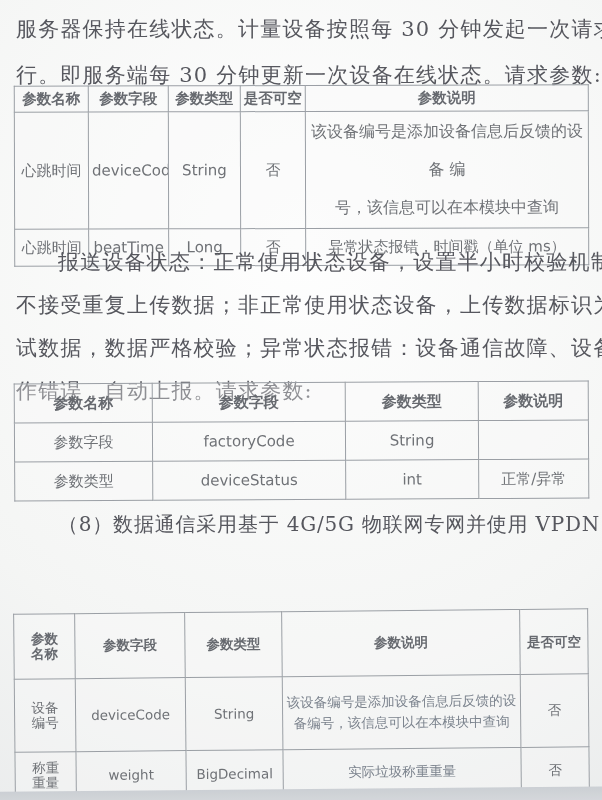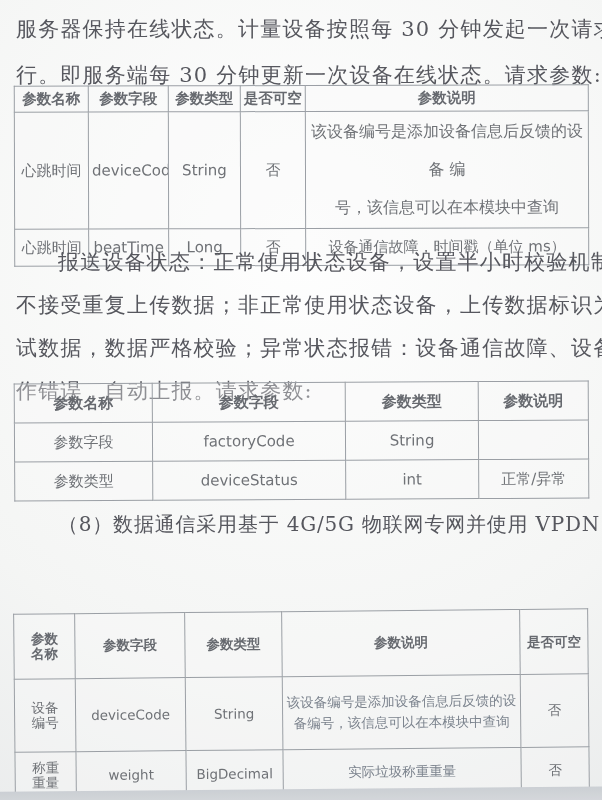--- a/index.html
+++ b/index.html
@@ -106,21 +106,21 @@
         <td>String</td>
         <td>否</td>
         <td class="desc">该设备编号是添加设备信息后反馈的设备 编
 号，该信息可以在本模块中查询</td>
       </tr>
       <tr class="r2">
         <td>心跳时间</td>
         <td>beatTime</td>
         <td>Long</td>
         <td>否</td>
-        <td>设备通信故障，时间戳（单位 ms）</td>
+        <td>异常状态报错，时间戳（单位 ms）</td>
       </tr>
     </tbody>
       </table>
 
     <div class="para" id="p2">
       <span class="pline indent">报送设备状态：正常使用状态设备，设置半小时校验机制，</span>
       <span class="pline">不接受重复上传数据；非正常使用状态设备，上传数据标识为测</span>
       <span class="pline">试数据，数据严格校验；异常状态报错：设备通信故障、设备操</span>
       <span class="pline">作错误，自动上报。请求参数:</span>
     </div>

